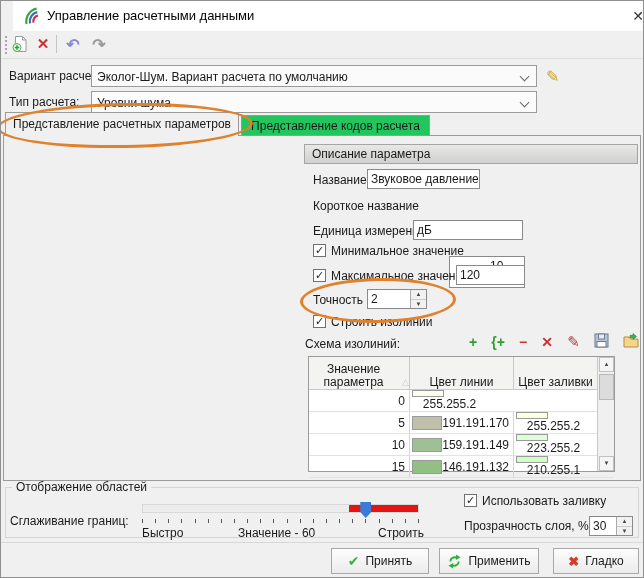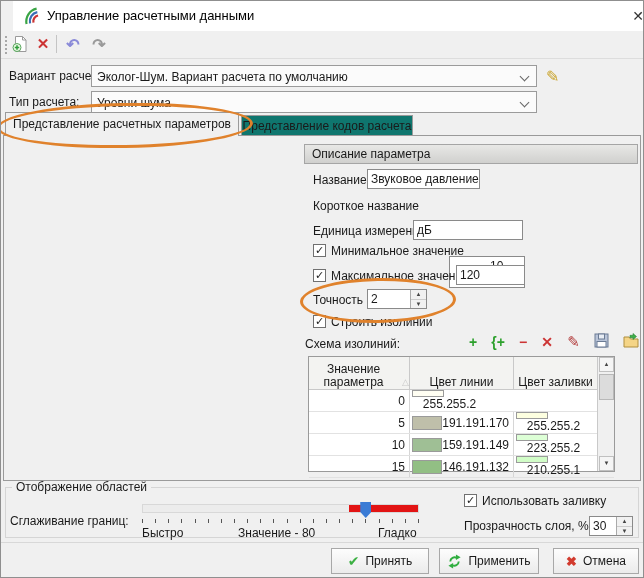--- a/index.html
+++ b/index.html
@@ -19,21 +19,21 @@
   .glyph-undo{color:#8a8ad8;font-size:16px;font-weight:bold;}
   .glyph-redo{color:#9a9a9a;font-size:16px;font-weight:bold;}
   
   .lbl{position:absolute;white-space:nowrap;}
   .combo{position:absolute;height:22px;background:#fbfbfb;border:1px solid #9b9b9b;line-height:22px;padding:0 20px 0 5px;box-sizing:border-box;overflow:hidden;white-space:nowrap;cursor:pointer;}
   .chev{position:absolute;right:8px;top:7px;width:6px;height:6px;border-right:1px solid #666;border-bottom:1px solid #666;transform:rotate(45deg);}
   .pencil-gold{position:absolute;left:545px;top:66px;font-size:16px;color:#c9a227;cursor:pointer;}
   
   .tab{position:absolute;box-sizing:border-box;border:1px solid #9a9a9a;border-bottom:none;text-align:center;cursor:pointer;}
   .tab.active{left:4px;top:111px;width:234px;height:24px;background:#f0f0f0;line-height:23px;z-index:3;}
-  .tab.inactive{left:240px;top:114px;width:172px;height:21px;background:#0f766e;line-height:20px;z-index:1;}
+  .tab.inactive{left:240px;top:114px;width:189px;height:21px;background:#22c55e;line-height:20px;z-index:1;}
   .tabpanel{position:absolute;left:2px;top:134px;width:638px;height:346px;border:1px solid #9a9a9a;box-sizing:border-box;background:#f0f0f0;z-index:2;}
   
   .ellipse{position:absolute;border:3px solid var(--orange);border-radius:50%;z-index:20;pointer-events:none;}
   .ell-tab{left:-4px;top:102px;width:250px;height:39px;transform:rotate(-1deg);}
   .ell-prec{left:299px;top:277px;width:150px;height:39px;transform:rotate(-1deg);}
   
   .listbox{position:absolute;left:6px;top:139px;width:290px;height:337px;background:#fff;border:1px solid #8f8f8f;box-sizing:border-box;overflow:hidden;}
   .list-item{height:17px;line-height:17px;padding-left:3px;white-space:nowrap;cursor:pointer;}
   .list-item.selected{background:var(--sel);color:#fff;}
   
@@ -278,22 +278,22 @@
         <span class="tick"></span>
         <span class="tick"></span>
         <span class="tick"></span>
         <span class="tick"></span>
         <span class="tick"></span>
         <span class="tick"></span>
         <span class="tick"></span>
         <span class="tick"></span>
       </div>
     <span class="lbl" style="left:136px;top:38px;">Быстро</span>
-    <span class="lbl" style="left:232px;top:38px;">Значение - 80</span>
-    <span class="lbl" style="left:372px;top:38px;">Гладко</span>
+    <span class="lbl" style="left:232px;top:38px;">Значение - 60</span>
+    <span class="lbl" style="left:372px;top:38px;">Строить</span>
 
     <span class="cb" style="left:458px;top:6px;">✓</span>
     <span class="lbl" style="left:476px;top:6px;">Использовать заливку</span>
     <span class="lbl" style="left:458px;top:31px;">Прозрачность слоя, %</span>
     <div class="spin" style="left:583px;top:28px;width:44px;height:20px;">
       <span class="val">30</span>
       <span class="btns">
         <span class="sb">▲</span>
         <span class="sb">▼</span>
       </span>
@@ -309,16 +309,16 @@
     <svg width="15" height="15" viewBox="0 0 16 16">
       <path d="M3.5 8a4.5 4.5 0 0 1 7-3.7" fill="none" stroke="#2fae3f" stroke-width="2"></path>
       <polygon points="9.5,0.5 14.5,3.5 9.5,6.5" fill="#2fae3f"></polygon>
       <path d="M12.5 8a4.5 4.5 0 0 1-7 3.7" fill="none" stroke="#2fae3f" stroke-width="2"></path>
       <polygon points="6.5,15.5 1.5,12.5 6.5,9.5" fill="#2fae3f"></polygon>
     </svg>
     <span>Применить</span>
   </div>
   <div class="btn" style="left:552px;width:86px;">
     <span class="bi-red">✖</span>
-    <span>Отмена</span>
+    <span>Гладко</span>
   </div>
 
 </div>
 
 </body></html>

